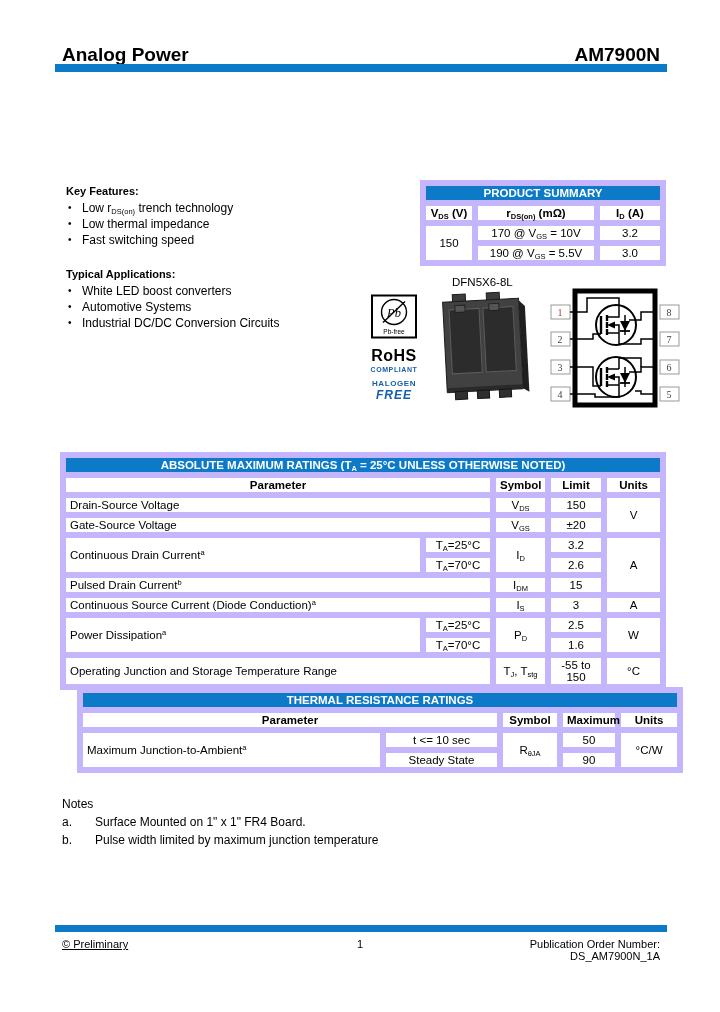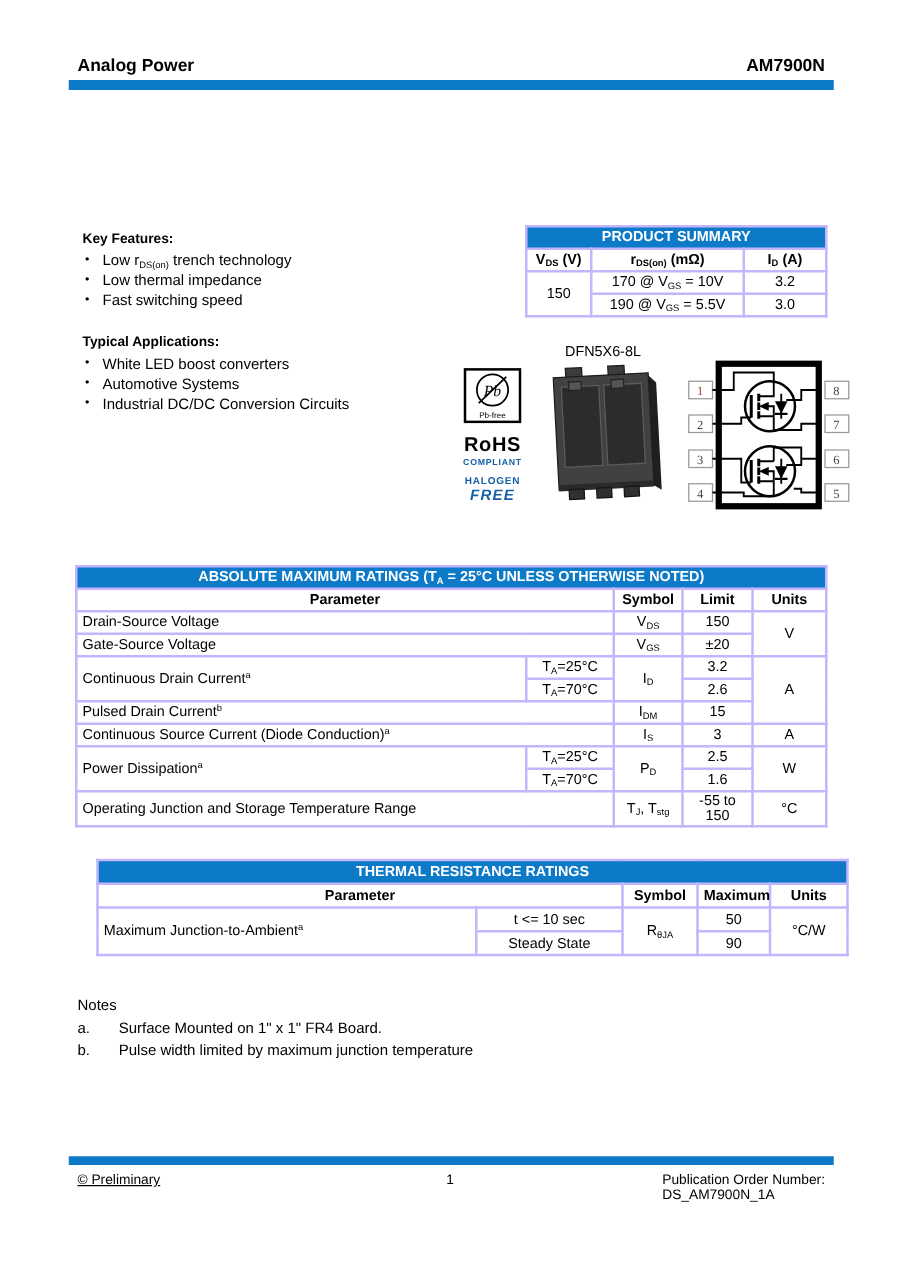--- a/index.html
+++ b/index.html
@@ -1,33 +1,33 @@
 <!DOCTYPE html>
 <html style="--accent: #0d7ac8; --compliance_blue: #1560a8; --pin1_red: #b03a2a;"><head>
 <meta charset="utf-8">
 <style>
   * { margin:0; padding:0; box-sizing:border-box; }
   html,body { background:#e8e8e8; }
   body { font-family:"Liberation Sans", sans-serif; color:#000; }
   .page { position:relative; width:720px; height:1012px; background:#fff; margin:0 auto; overflow:hidden; }
   .abs { position:absolute; }
 
-  .brand { font-size:14px; font-weight:bold;text-align:center; }
+  .brand { font-size:19px; font-weight:bold;text-align:center; }
   .blue-bar { background:var(--accent,#0d7ac8); }
 
   .doc-title { font-size:17.5px; font-weight:bold; letter-spacing:0.2px; }
 
   .sec-head { font-size:11px; font-weight:bold; margin-bottom:3px; }
   ul.plain { list-style:none; }
   ul.plain li { font-size:12px; line-height:16px; padding-left:16px; position:relative; }
   ul.plain li .bullet { position:absolute; left:2px; top:0; font-size:10px; }
 
   table { border-collapse:collapse; table-layout:fixed; }
   .dtable { border:2px solid #000; width:100%; }
-  .dtable td { border:2px solid #c4b5fd; font-size:11.5px; padding:1px 4px; text-align:center; vertical-align:middle;margin-top:33px; }
+  .dtable td { border:6px solid #c4b5fd; font-size:11.5px; padding:1px 4px; text-align:center; vertical-align:middle;margin-top:33px; }
   .dtable td.left { text-align:left; }
   .title-row { background:var(--accent,#0d7ac8); color:#fff; font-weight:bold; font-size:11.5px; height:18px; }
   .hdr { font-weight:bold; font-size:12px; }
   sub { font-size:7.5px; vertical-align:-2px; line-height:0; }
   sup { font-size:7.5px; vertical-align:4px; line-height:0; }
 
   .ps td { height:18px; }
   .amr td { height:18px; }
   .trr td { height:19px; }
 
@@ -323,18 +323,18 @@
     </div>
     <div class="note-line">
       <span class="note-label">b.</span>
       <span>Pulse width limited by maximum junction temperature</span>
     </div>
   </div>
 
   <div class="abs blue-bar" style="left:55px; top:925px; width:612px; height:7px;"></div>
   <div class="abs foot" style="left:62px; top:938px;text-decoration:underline;">© Preliminary</div>
   <div class="abs foot" style="left:0; top:938px; width:720px; text-align:center;">1</div>
-  <div class="abs foot" style="right:60px; top:938px; text-align:left;">
+  <div class="abs foot" style="right:60px; top:938px; text-align:right;">
     <div>Publication Order Number:</div>
     <div>DS_AM7900N_1A</div>
   </div>
 
 </div>
 
 </body></html>

